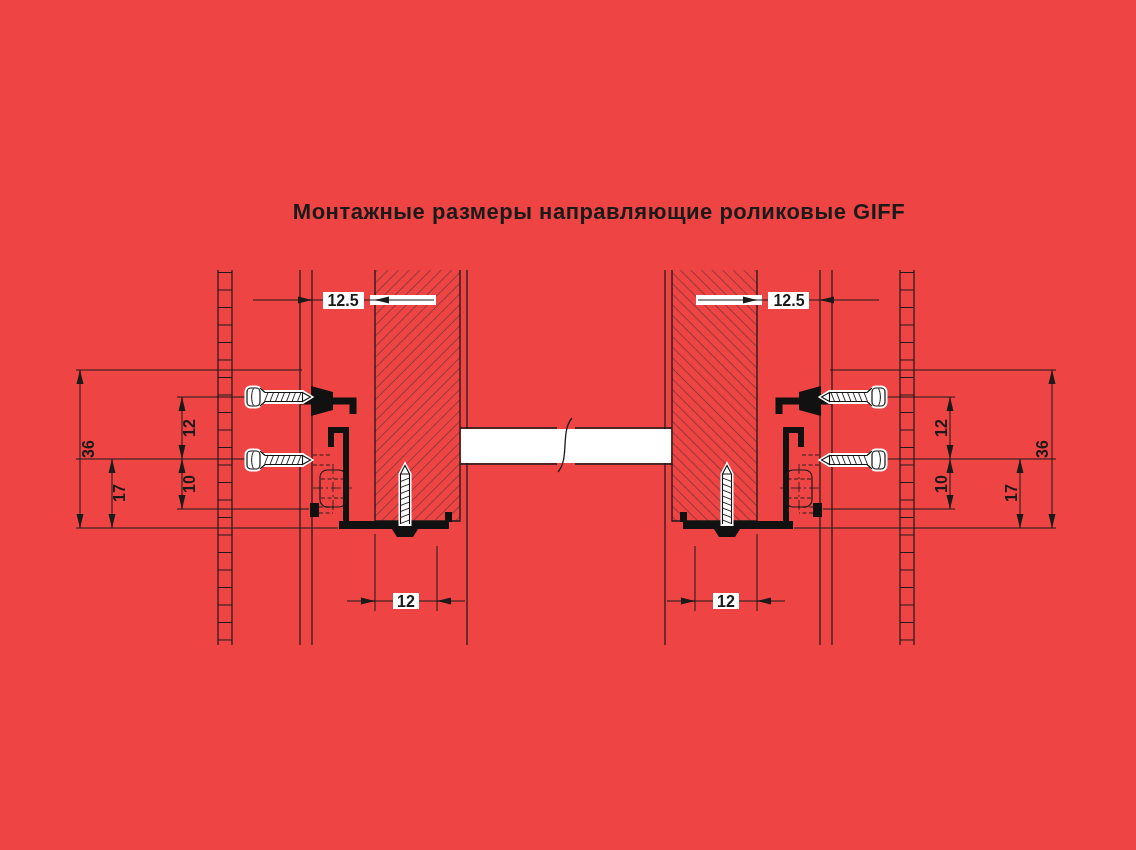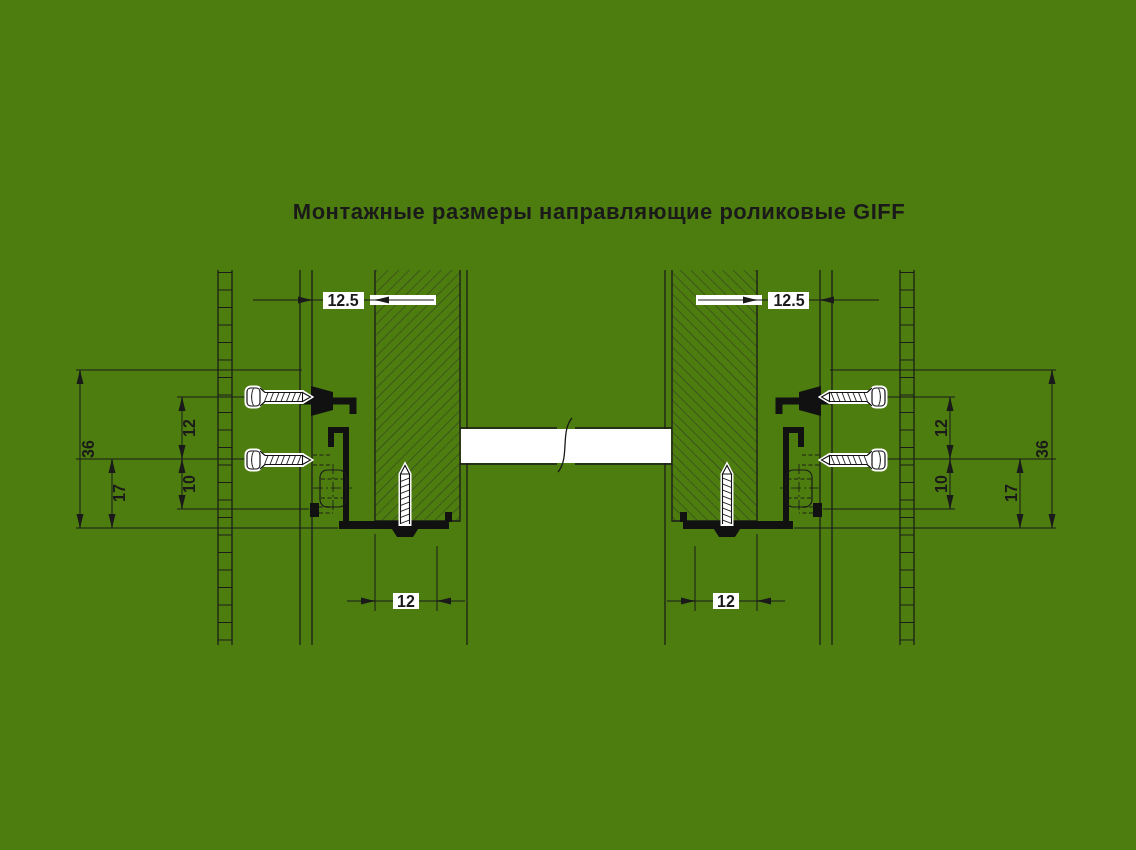--- a/index.html
+++ b/index.html
@@ -1,16 +1,16 @@
 <!DOCTYPE html>
 <html><head>
 <meta charset="utf-8">
 <style>
   html,body{margin:0;padding:0;background:#fff;}
-  #page{width:1136px;height:850px;background:#4d7c0f;position:relative;overflow:hidden;}
+  #page{width:1136px;height:850px;background:#ef4444;position:relative;overflow:hidden;}
   svg{display:block;}
   text{text-anchor:middle;}
   .dim{font:700 16px "Liberation Sans", sans-serif;fill:#1a1a1a;}
   .title{font:700 22px "Liberation Sans", sans-serif;fill:#1a1a1a;letter-spacing:.5px;}
 </style>
 </head>
 <body>
 
 <div id="page">
 <svg width="1136" height="850" viewBox="0 0 1136 850" xmlns="http://www.w3.org/2000/svg" xmlns:xlink="http://www.w3.org/1999/xlink">

